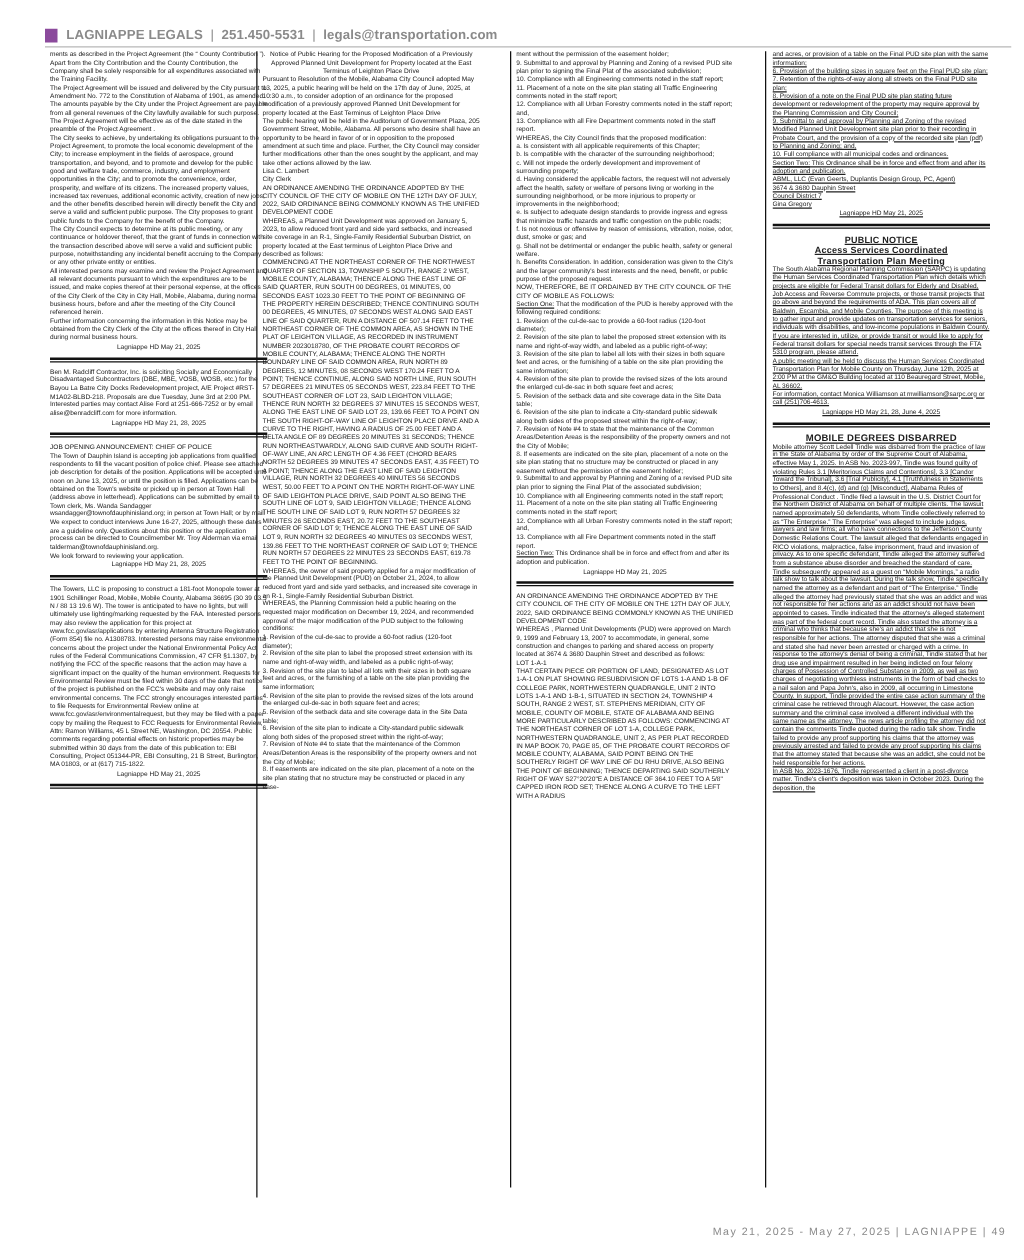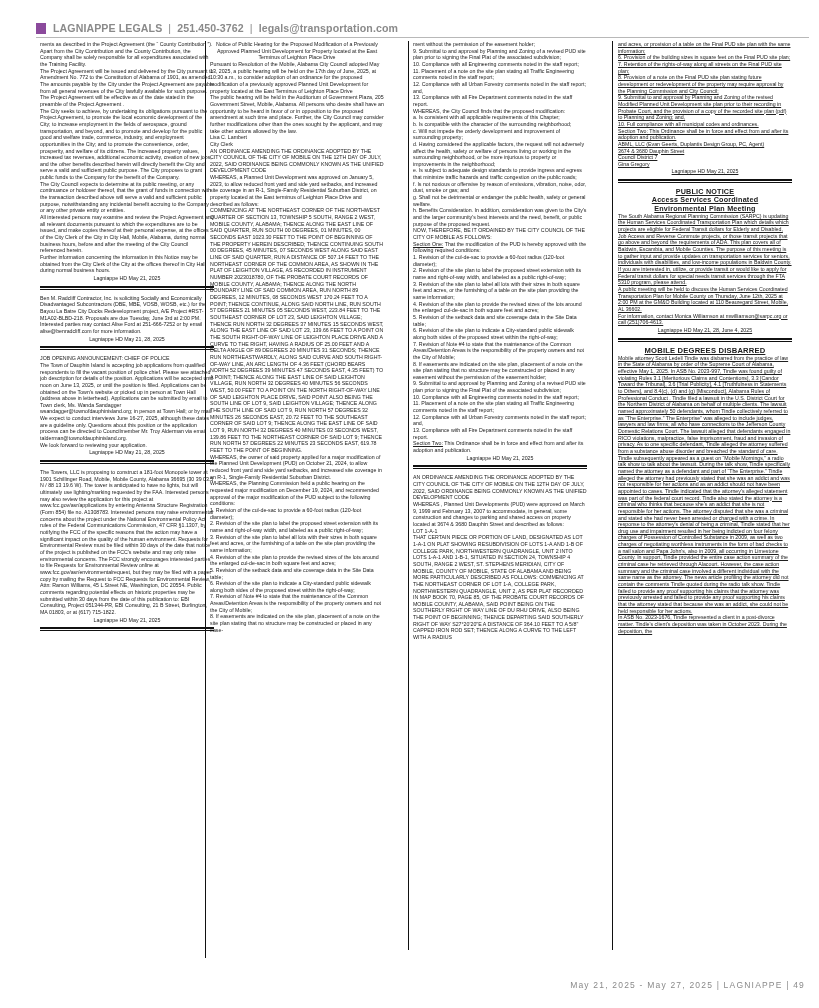--- a/index.html
+++ b/index.html
@@ -30,21 +30,21 @@
   .ul { text-decoration:underline; }
   .footer { position:absolute; right:14px; top:980px; font-size:8.5px; color:#8a8a8a; letter-spacing:1.2px; white-space:nowrap;text-align:right; }
 </style>
 </head>
 <body>
 
 <div class="header">
   <div class="sq"></div>
   <span class="txt">LAGNIAPPE LEGALS</span>
   <span class="txt sep">|</span>
-  <span class="txt">251.450-3762</span>
+  <span class="txt">251.450-5531</span>
   <span class="txt sep">|</span>
   <span class="txt">legals@transportation.com</span>
 </div>
 <div class="rule-top"></div>
 
 <div class="vline v1"></div>
 <div class="vline v2"></div>
 <div class="vline v3"></div>
 
 <div class="col col1">
@@ -139,21 +139,21 @@
   <p>10. Full compliance with all municipal codes and ordinances.</p>
   <p><span class="ul">Section Two:</span><span> This Ordinance shall be in force and effect from and after its adoption and publication.</span></p>
   <p>ABML, LLC (Evan Geerts, Duplantis Design Group, PC, Agent)</p>
   <p>3674 &amp; 3680 Dauphin Street</p>
   <p>Council District 7</p>
   <p>Gina Gregory</p>
   <p class="sig">Lagniappe HD May 21, 2025</p>
   <div class="dbl"></div>
   <p class="ntitle">PUBLIC NOTICE</p>
   <p class="ntitle">Access Services Coordinated</p>
-  <p class="ntitle">Environmental Plan Meeting</p>
+  <p class="ntitle">Transportation Plan Meeting</p>
   <p>The South Alabama Regional Planning Commission (SARPC) is updating the Human Services Coordinated Transportation Plan which details which projects are eligible for Federal Transit dollars for Elderly and Disabled, Job Access and Reverse Commute projects, or those transit projects that go above and beyond the requirements of ADA.  This plan covers all of Baldwin, Escambia, and Mobile Counties. The purpose of this meeting is to gather input and provide updates on transportation services for seniors, individuals with disabilities, and low-income populations in Baldwin County. If you are interested in, utilize, or provide transit or would like to apply for Federal transit dollars for special needs transit services through the FTA 5310 program, please attend.</p>
   <p>A public meeting will be held to discuss the Human Services Coordinated Transportation Plan for Mobile County on Thursday, June 12th, 2025 at 2:00 PM at the GM&amp;O Building located at 110 Beauregard Street, Mobile, AL 36602.</p>
   <p>For information, contact Monica Williamson at mwilliamson@sarpc.org or call (251)706-4613.</p>
   <p class="sig">Lagniappe HD May 21, 28, June 4, 2025</p>
   <div class="dbl"></div>
   <p class="ntitle big">MOBILE DEGREES DISBARRED</p>
   <p>Mobile attorney Scott Ledell Tindle  was disbarred from the practice of law in the State of Alabama by order of the Supreme Court of Alabama, effective May 1, 2025. In ASB No. 2023-997, Tindle was found guilty of violating Rules 3.1 [Meritorious Claims and Contentions], 3.3 [Candor Toward the Tribunal], 3.6 [Trial Publicity], 4.1 [Truthfulness in Statements to Others], and 8.4(c), (d) and (g) [Misconduct], Alabama Rules of Professional Conduct . Tindle filed a lawsuit in the U.S. District Court for the Northern District of Alabama on behalf of multiple clients. The lawsuit named approximately 50 defendants, whom Tindle collectively referred to as “The Enterprise.” The Enterprise” was alleged to include judges, lawyers and law firms; all who have connections to the Jefferson County Domestic Relations Court. The lawsuit alleged that defendants engaged in RICO violations, malpractice, false imprisonment, fraud and invasion of privacy. As to one specific defendant, Tindle alleged the attorney suffered from a substance abuse disorder and breached the standard of care. Tindle subsequently appeared as a guest on “Mobile Mornings,” a radio talk show to talk about the lawsuit. During the talk show, Tindle specifically named the attorney as a defendant and part of “The Enterprise.” Tindle alleged the attorney had previously stated that she was an addict and was not responsible for her actions and as an addict should not have been appointed to cases. Tindle indicated that the attorney's alleged statement was part of the federal court record. Tindle also stated the attorney is a criminal who thinks that because she's an addict that she is not responsible for her actions. The attorney disputed that she was a criminal and stated she had never been arrested or charged with a crime. In response to the attorney's denial of being a criminal, Tindle stated that her drug use and impairment resulted in her being indicted on four felony charges of Possession of Controlled Substance in 2009, as well as two charges of negotiating worthless instruments in the form of bad checks to a nail salon and Papa John's, also in 2009, all occurring in Limestone County. In support, Tindle provided the entire case action summary of the criminal case he retrieved through Alacourt. However, the case action summary and the criminal case involved a different individual with the same name as the attorney. The news article profiling the attorney did not contain the comments Tindle quoted during the radio talk show. Tindle failed to provide any proof supporting his claims that the attorney was previously arrested and failed to provide any proof supporting his claims that the attorney stated that because she was an addict, she could not be held responsible for her actions.</p>
   <p>In ASB No. 2023-1676, Tindle represented a client in a post-divorce matter. Tindle's client's deposition was taken in October 2023. During the deposition, the</p>
 </div>
 

